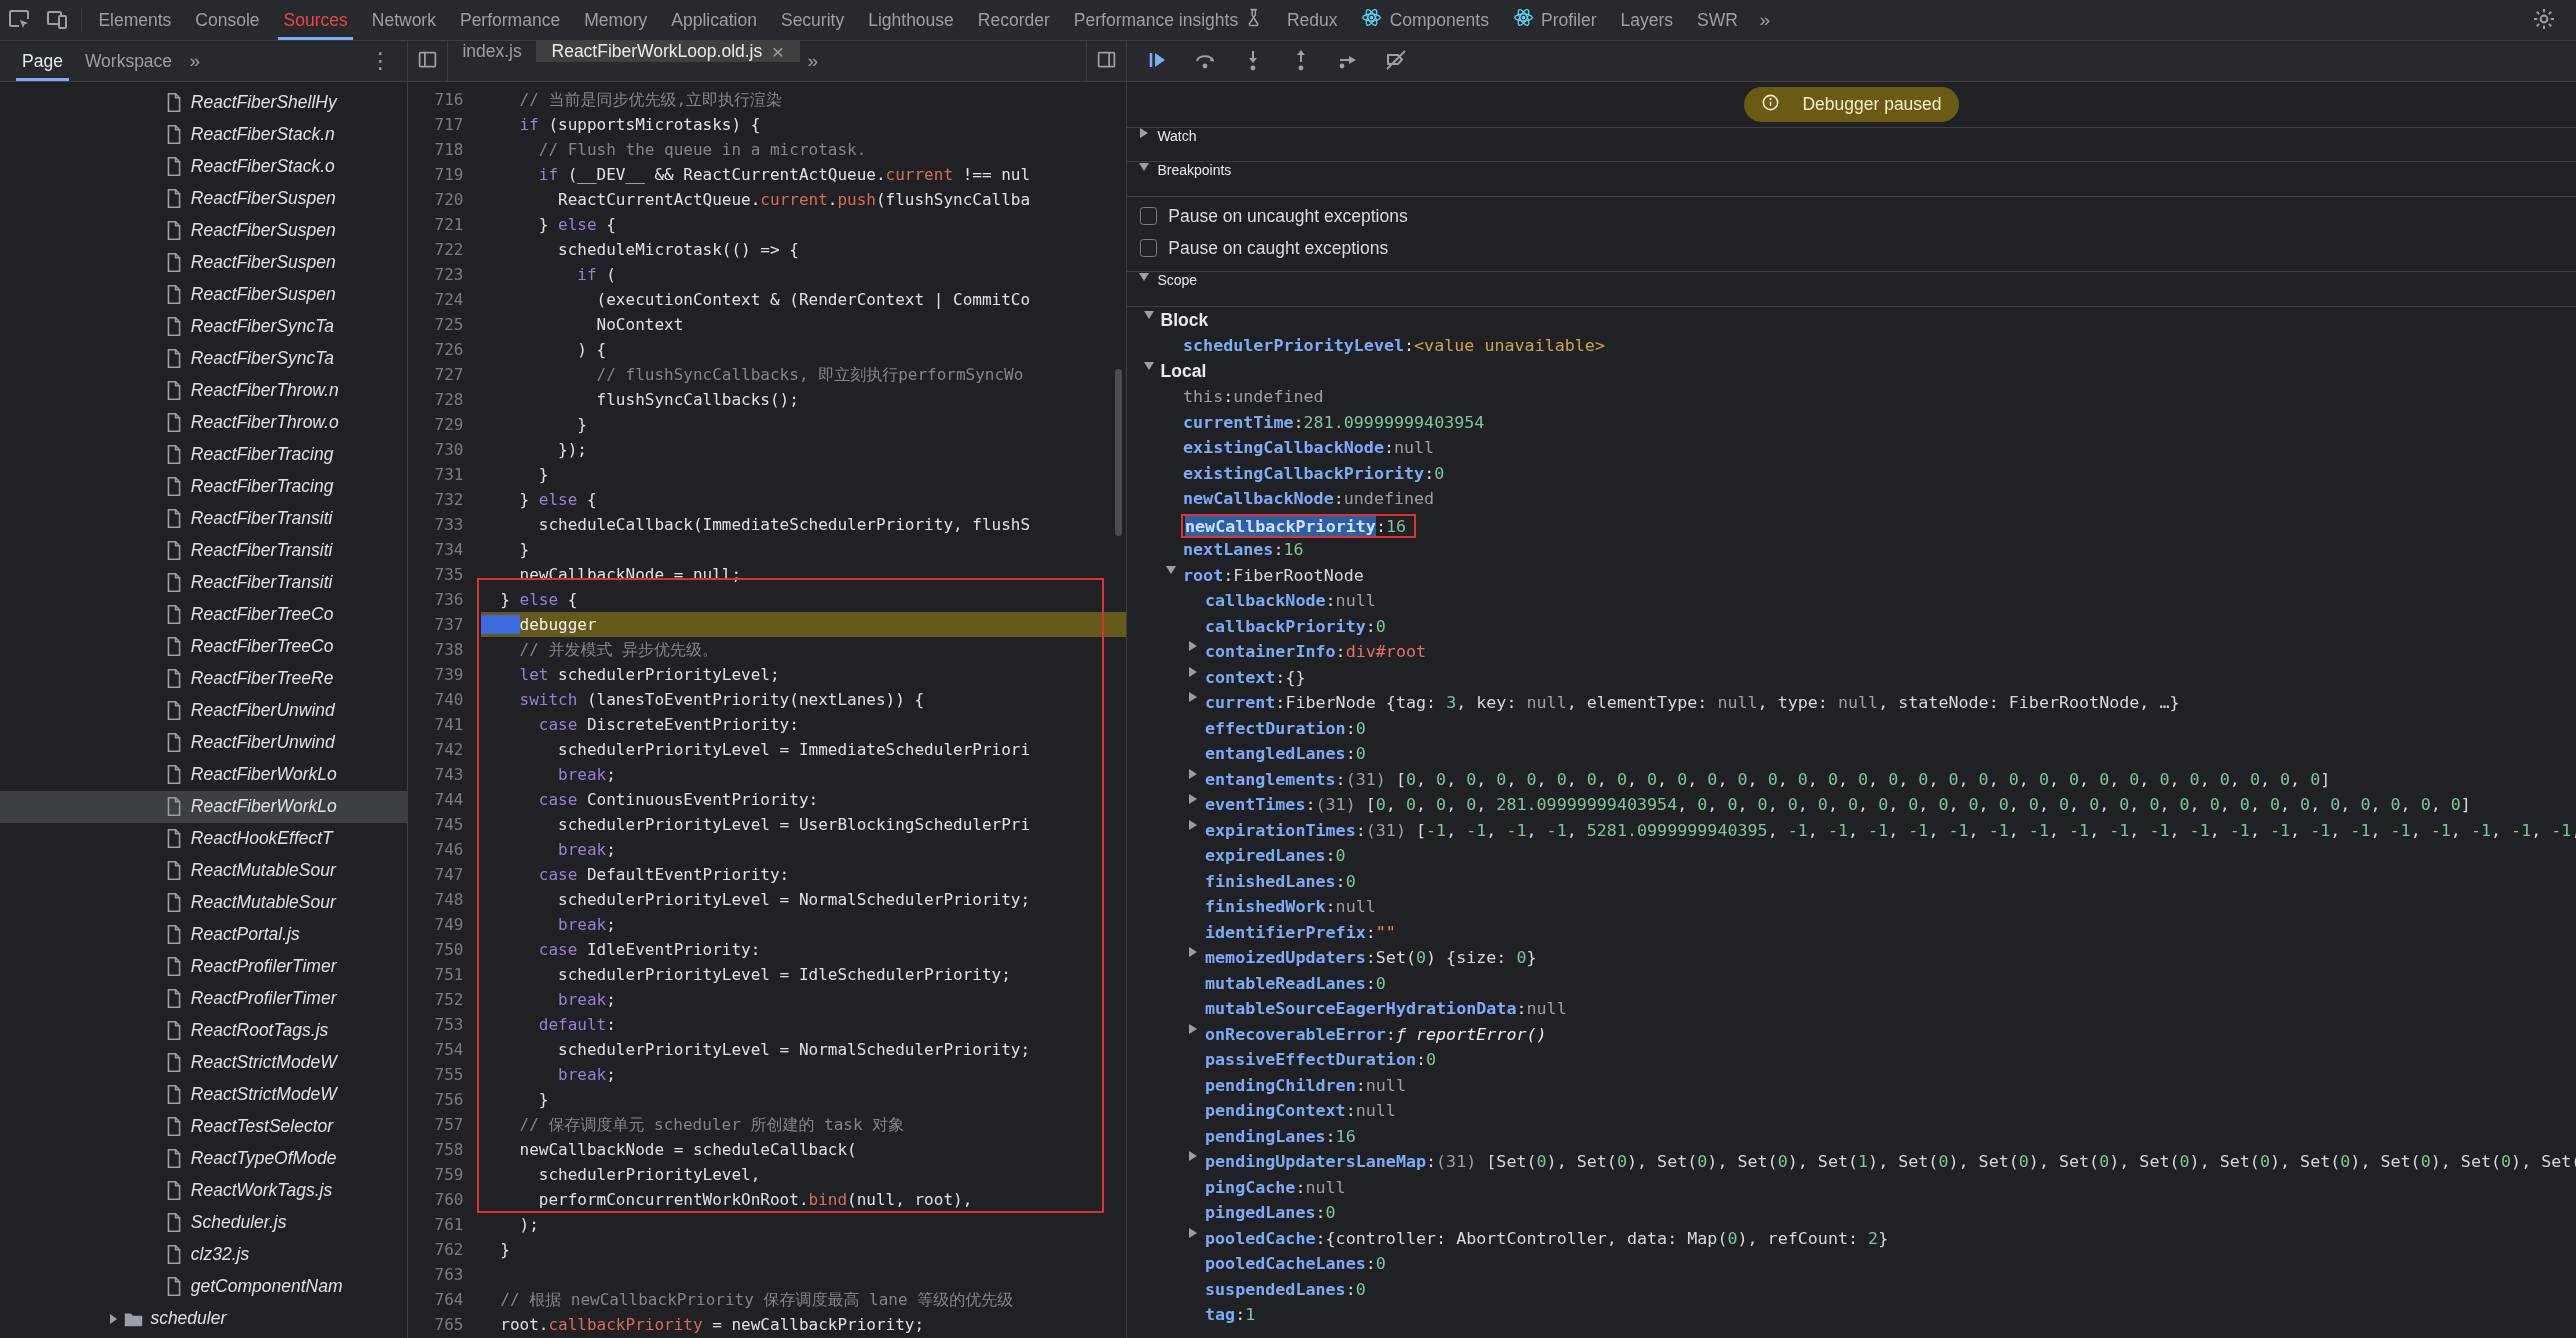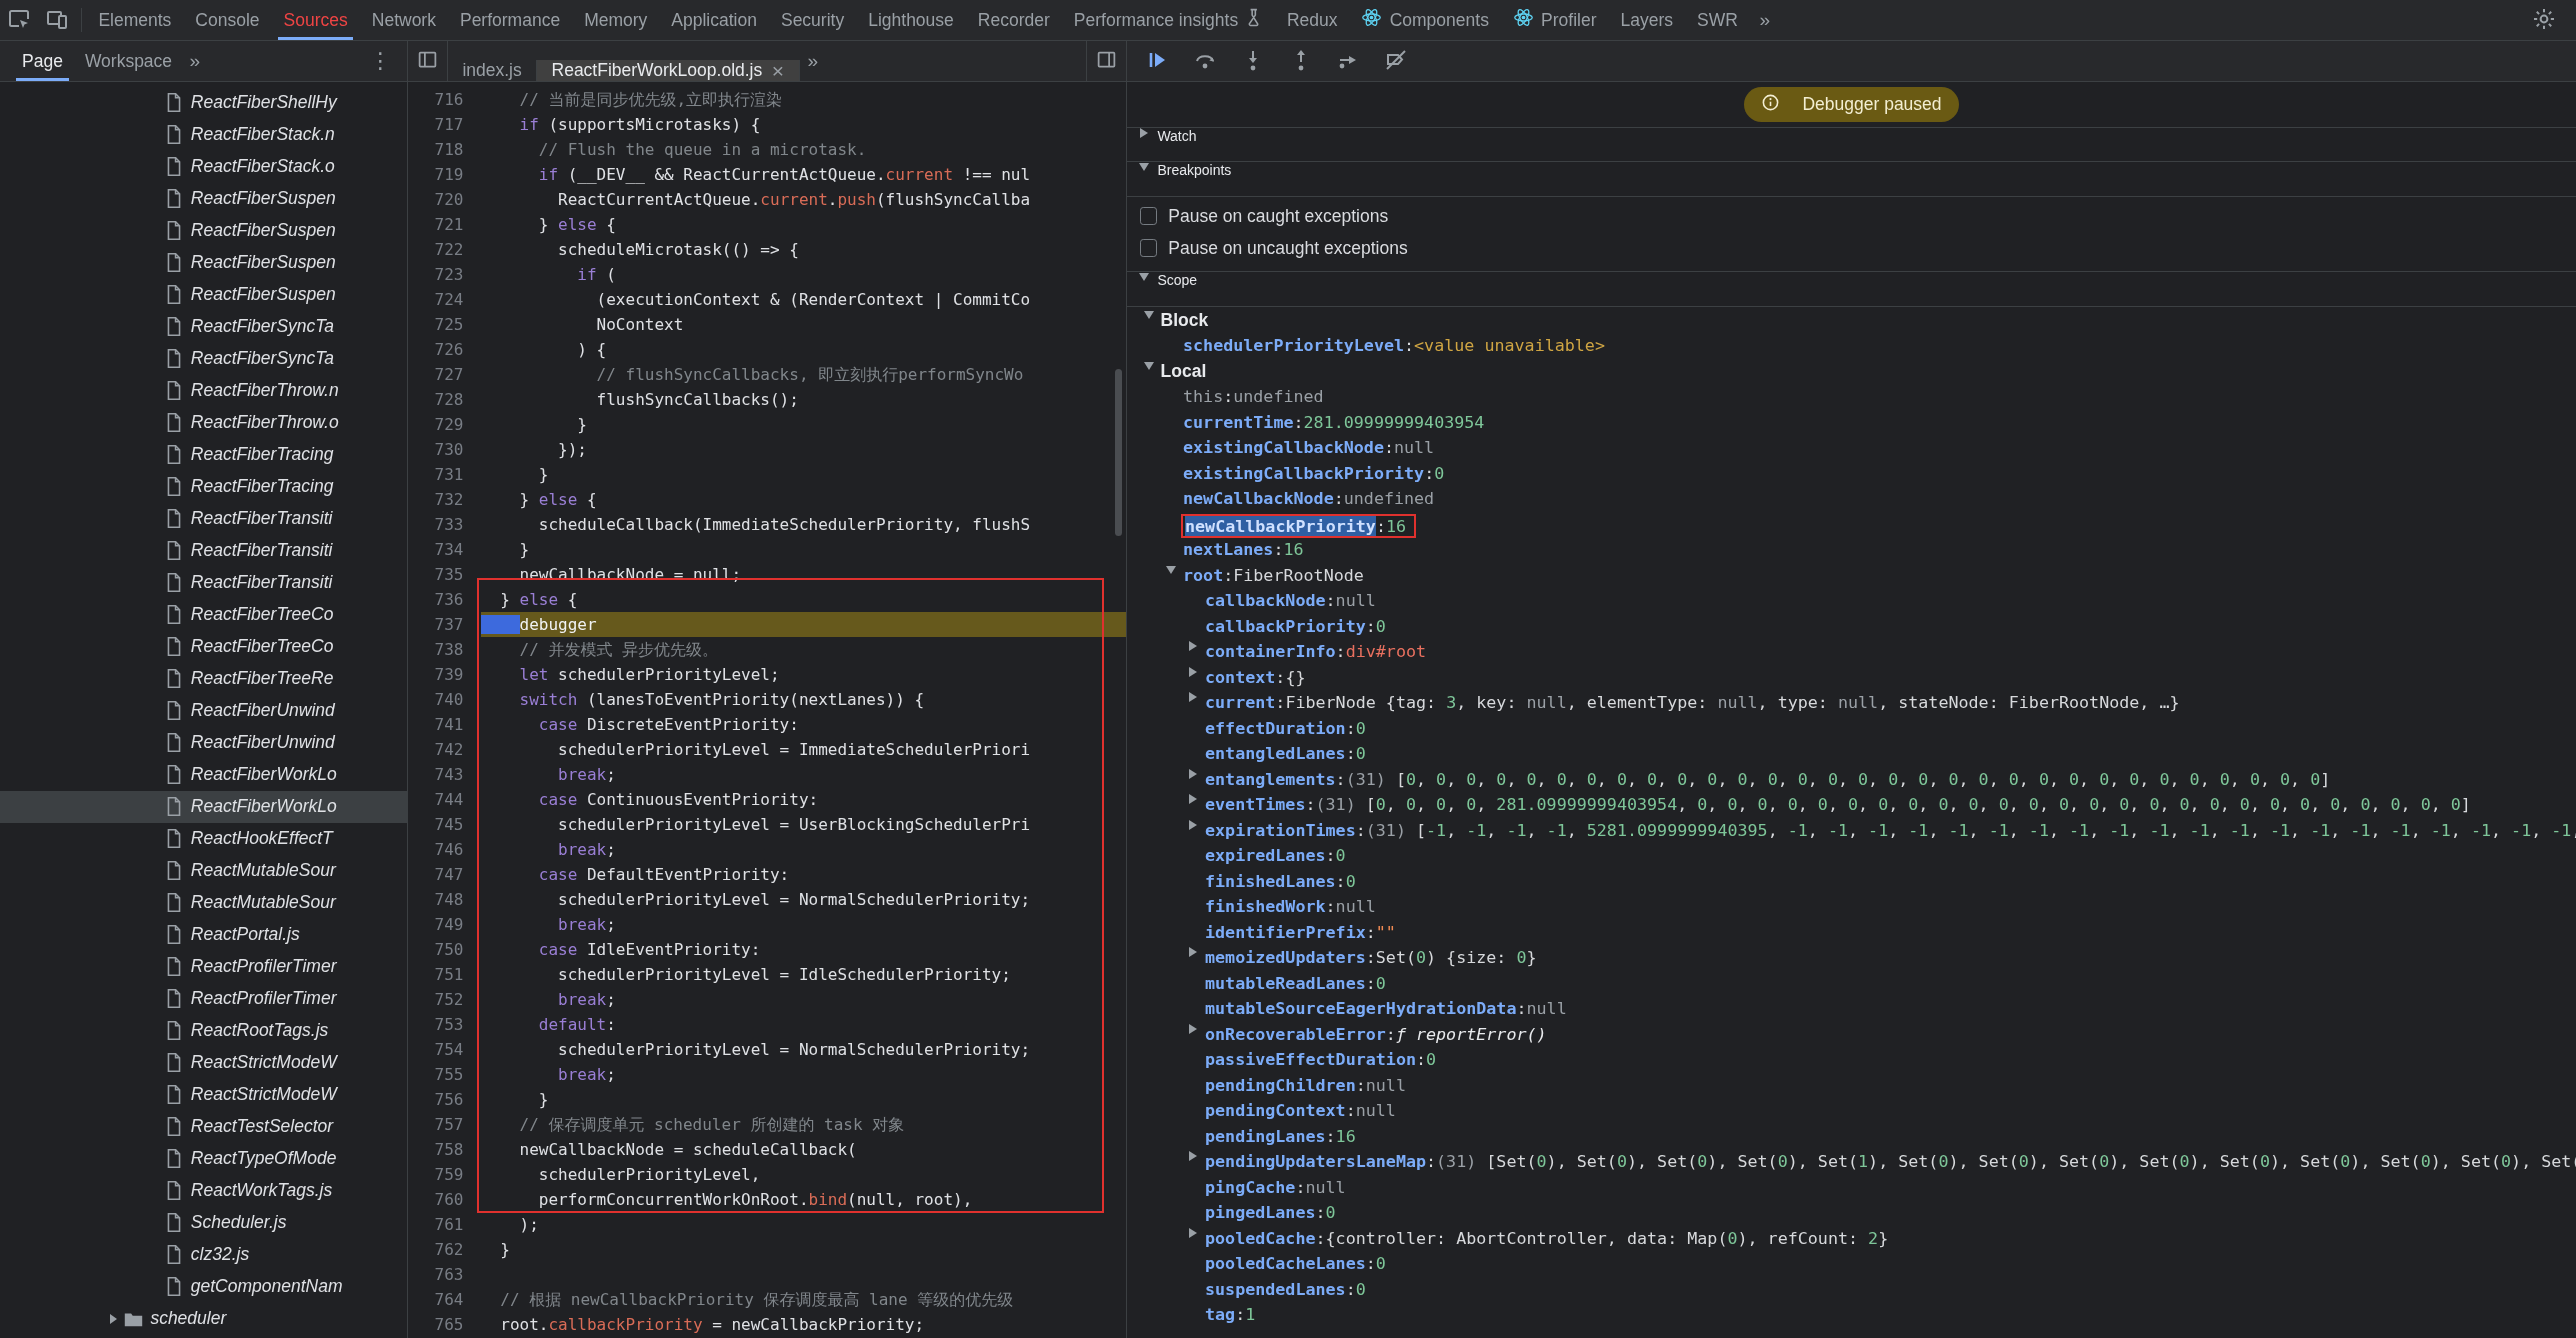--- a/index.html
+++ b/index.html
@@ -563,21 +563,21 @@
     </aside>
 
     <section class="editor">
       <div class="editor-tabs">
         <span class="et-iconbtn">
             <span class="icon"><svg width="21" height="21" viewBox="0 0 24 24" fill="none" stroke="#9aa0a6" stroke-width="2">
                 <rect x="3" y="4" width="18" height="16" rx="1"></rect>
                 <path d="M9 4v16"></path>
               </svg></span>
           </span>
-        <span id="editor-tabs-list" style="display:flex;align-items:flex-end">
+        <span id="editor-tabs-list" style="display:flex;align-items:flex-start">
             <div class="etab">
               <span>index.js</span>
             </div>
             <div class="etab active">
               <span>ReactFiberWorkLoop.old.js</span>
               <span class="tab-close">×</span>
             </div>
           </span>
         <span class="et-more">»</span>
         <span class="et-iconbtn right">
@@ -709,25 +709,25 @@
         <span>Watch</span>
       </div>
 
       <div class="sec-header">
         <span class="tri exp"></span>
         <span>Breakpoints</span>
       </div>
       <div class="bp-list" id="bp-list">
           <div class="bp-row">
             <span class="cb"></span>
-            <span>Pause on caught exceptions</span>
+            <span>Pause on uncaught exceptions</span>
           </div>
           <div class="bp-row">
             <span class="cb"></span>
-            <span>Pause on uncaught exceptions</span>
+            <span>Pause on caught exceptions</span>
           </div>
         </div>
 
       <div class="sec-header">
         <span class="tri exp"></span>
         <span>Scope</span>
       </div>
       <div class="scope-tree" id="scope-tree">
           <div class="scope-row lv0">
             <span class="tri-slot">

